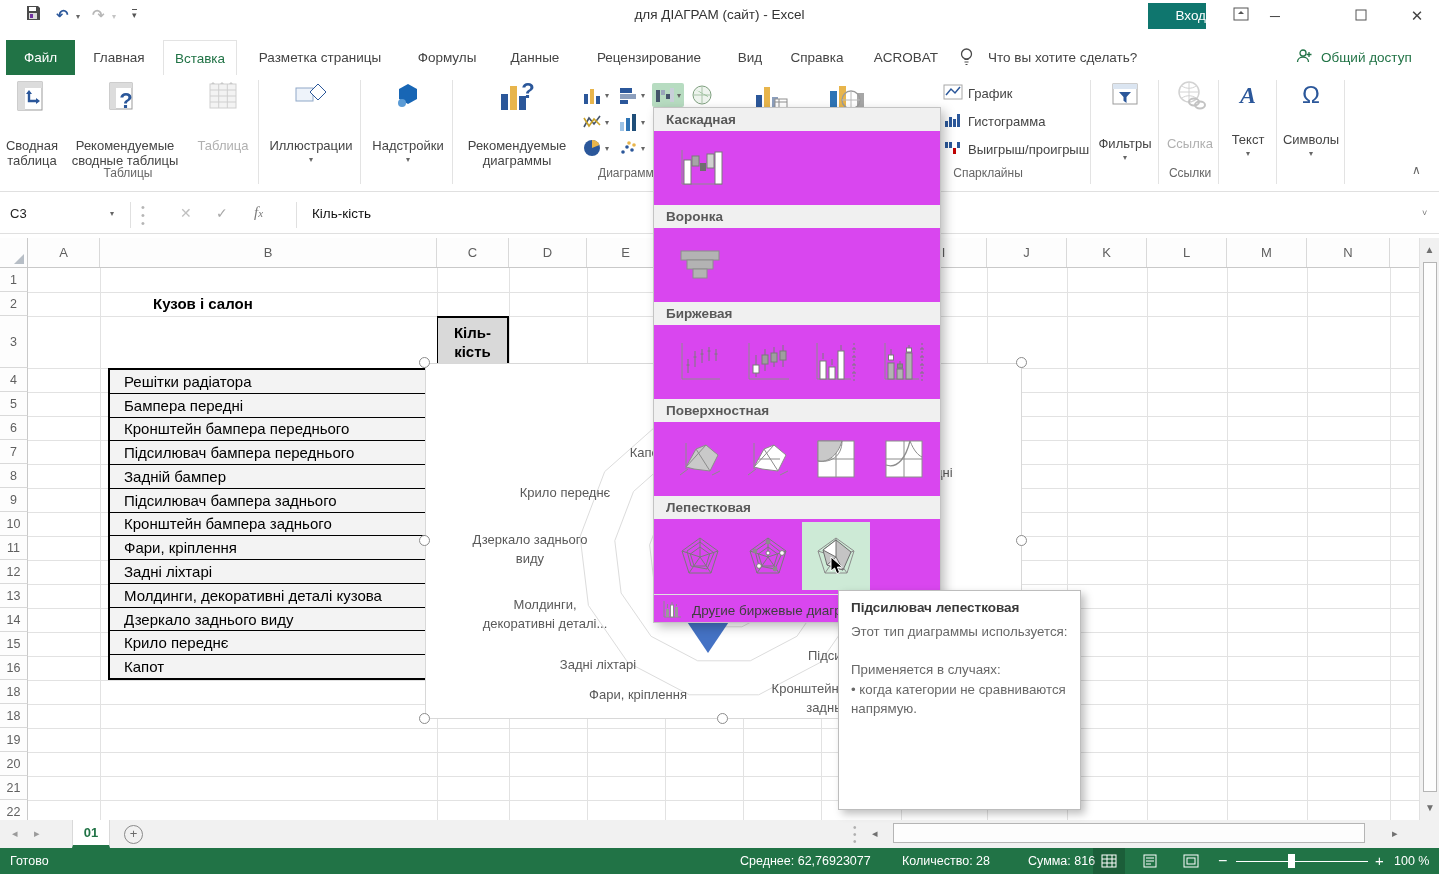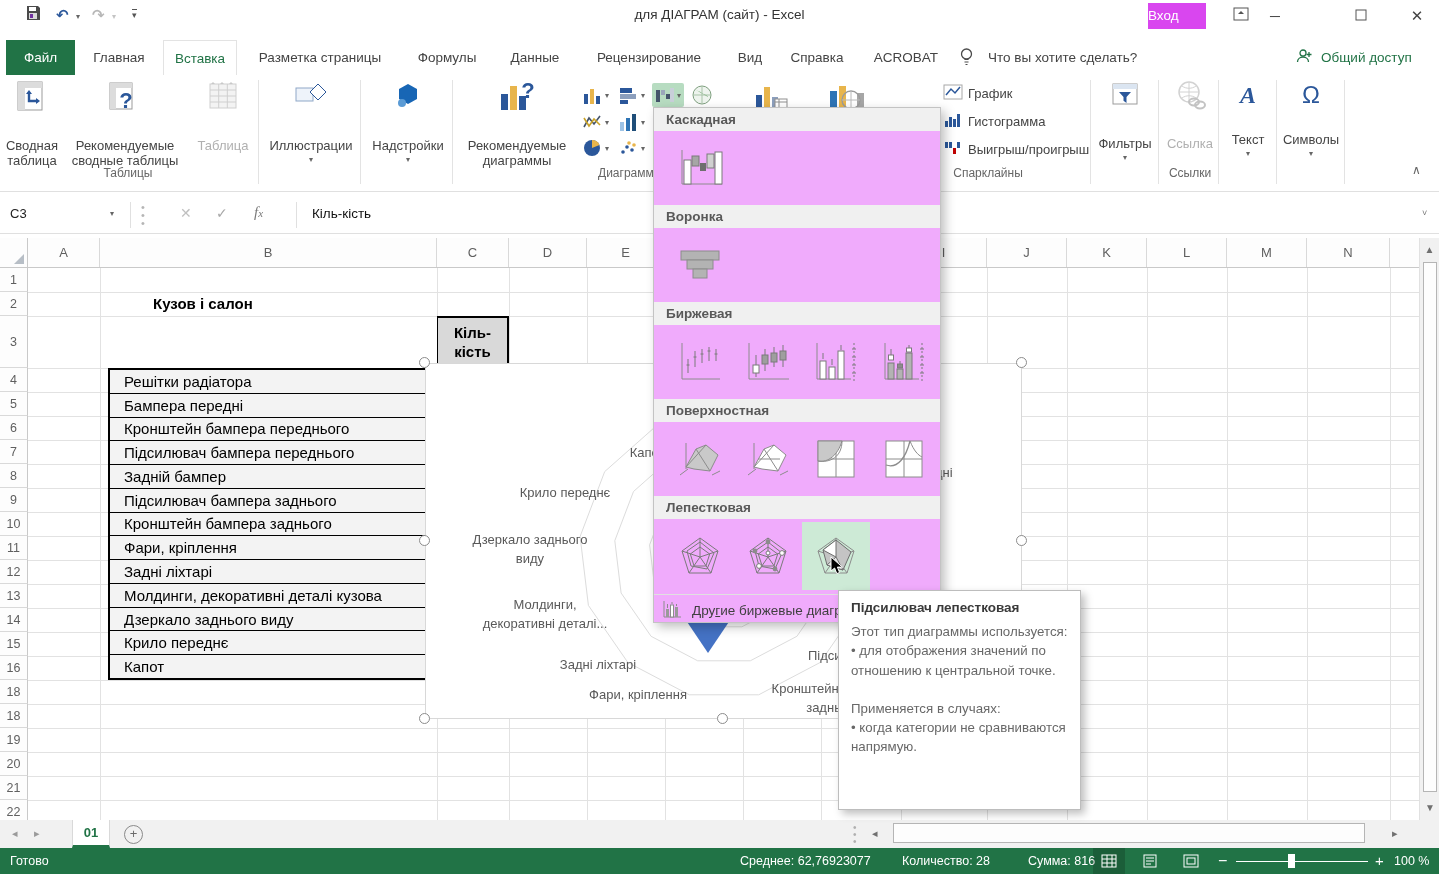--- a/index.html
+++ b/index.html
@@ -36,21 +36,21 @@
   
   #table-items{position:absolute;left:108px;top:368px;width:329px;height:312px;border:2px solid #000;box-sizing:border-box;display:flex;flex-direction:column;background:#fff;}
   .titem{flex:1;border-bottom:1px solid #000;background:#f3f3f3;font-size:15px;color:#000;display:flex;align-items:center;padding-left:14px;}
   .titem:last-child{border-bottom:none;}
   
   #chart{position:absolute;left:425px;top:363px;width:597px;height:356px;background:#fff;border:1px solid #d8d8d8;box-sizing:border-box;z-index:5;}
   .rlbl{position:absolute;transform:translateX(-50%);text-align:center;font-size:13px;line-height:19px;color:#595959;white-space:pre-line;}
   .rlbl-l{position:absolute;font-size:13px;line-height:19px;color:#595959;white-space:nowrap;}
   .hand{position:absolute;width:11px;height:11px;border-radius:50%;background:#fff;border:1px solid #8c8c8c;box-sizing:border-box;z-index:6;}
   
-  #menu{position:absolute;left:653px;top:107px;width:288px;height:516px;background:#f0abfc;border:1px solid #c3c3c3;box-shadow:4px 4px 10px rgba(0,0,0,.25);box-sizing:border-box;z-index:30;}
+  #menu{position:absolute;left:653px;top:107px;width:288px;height:516px;background:#d946ef;border:1px solid #c3c3c3;box-shadow:4px 4px 10px rgba(0,0,0,.25);box-sizing:border-box;z-index:30;}
   .mh{height:23px;background:#f0f0f0;color:#595959;font-weight:bold;font-size:13.5px;line-height:23px;padding-left:12px;}
   .mr{height:74px;display:flex;align-items:center;padding-left:12px;}
   .mcell{width:68px;height:68px;display:flex;align-items:center;justify-content:center;position:relative;}
   .mcell.sel{background:#cdead6;}
   .msep{height:1px;background:#e0e0e0;margin:1px 0;}
   .more{height:28px;display:flex;align-items:center;font-size:13.5px;color:#3f3f3f;}
   
   #tip{position:absolute;left:838px;top:590px;width:243px;height:220px;background:#fff;border:1px solid #bdbdbd;box-shadow:4px 4px 8px rgba(0,0,0,.25);box-sizing:border-box;padding:9px 12px;z-index:40;}
   #tip .t{font-weight:bold;font-size:13.5px;color:#3a3a3a;margin-bottom:7px;}
   #tip .b{font-size:13.3px;color:#686868;line-height:1.45;}
@@ -78,21 +78,21 @@
           <rect x="5" y="9" width="8" height="6" fill="#d9d9d9"></rect>
           <rect x="6" y="10" width="3" height="4" fill="#7030a0"></rect>
         </svg>
     </span>
     <span class="qat" style="left:56px;color:#2b579a;font-weight:bold;">↶</span>
     <span class="qat" style="left:76px;font-size:8px;top:12px;color:#666;">▾</span>
     <span class="qat" style="left:92px;color:#b7b7b7;font-weight:bold;">↷</span>
     <span class="qat" style="left:112px;font-size:8px;top:12px;color:#c4c4c4;">▾</span>
     <span class="qat" style="left:132px;font-size:9px;top:9px;color:#555;border-top:1px solid #555;">▾</span>
     <div class="abs" style="left:50%;transform:translateX(-50%);top:7px;font-size:13.5px;color:#333;">для ДІАГРАМ (сайт)  -  Excel</div>
-    <div class="abs" style="left:1148px;top:3px;width:58px;height:26px;background:#d946ef;color:#fff;text-align:left;line-height:26px;font-size:13.5px;">Вход</div>
+    <div class="abs" style="left:1148px;top:3px;width:58px;height:26px;background:#0f766e;color:#fff;text-align:right;line-height:26px;font-size:13.5px;">Вход</div>
     <div class="winbtn" style="left:1228px;">
       <svg width="16" height="14" viewBox="0 0 16 14">
           <rect x="1" y="1" width="14" height="12" fill="none" stroke="#555"></rect>
           <path d="M8 4l3 3H5z" fill="#555"></path>
         </svg>
     </div>
     <div class="winbtn" style="left:1262px;">─</div>
     <div class="winbtn" style="left:1348px;">
       <svg width="12" height="12" viewBox="0 0 12 12">
           <rect x="1" y="1" width="10" height="10" fill="none" stroke="#555"></rect>
@@ -696,21 +696,20 @@
       </span>
       <span>Дру</span>
         <span style="text-decoration:underline;">г</span>
         <span>ие биржевые диаграммы</span>
     </div>
   </div>
 
   <div id="tip">
     <div class="t">Підсилювач лепестковая</div>
     <div class="b">Этот тип диаграммы используется:</div>
-    <div class="b">• для отображения значений по отношению к центральной точке.</div>
     <div style="height:19px;"></div>
     <div class="b">Применяется в случаях:</div>
     <div class="b">• когда категории не сравниваются напрямую.</div>
   </div>
 
   <div id="tabsbar">
     <span class="abs arr" style="left:12px;top:7px;color:#9a9a9a;font-size:11px;">◂</span>
     <span class="abs arr" style="left:34px;top:7px;color:#9a9a9a;font-size:11px;">▸</span>
     <div class="abs" style="left:72px;top:0;width:36px;height:25px;background:#fff;border-left:1px solid #d9d9d9;border-right:1px solid #d9d9d9;border-bottom:3px solid #217346;color:#217346;font-weight:bold;font-size:13px;text-align:center;line-height:25px;box-sizing:content-box;">01</div>
     <div class="abs" style="left:124px;top:5px;width:17px;height:17px;border:1px solid #8a8a8a;border-radius:50%;color:#6a6a6a;font-size:13px;text-align:center;line-height:16px;">+</div>

